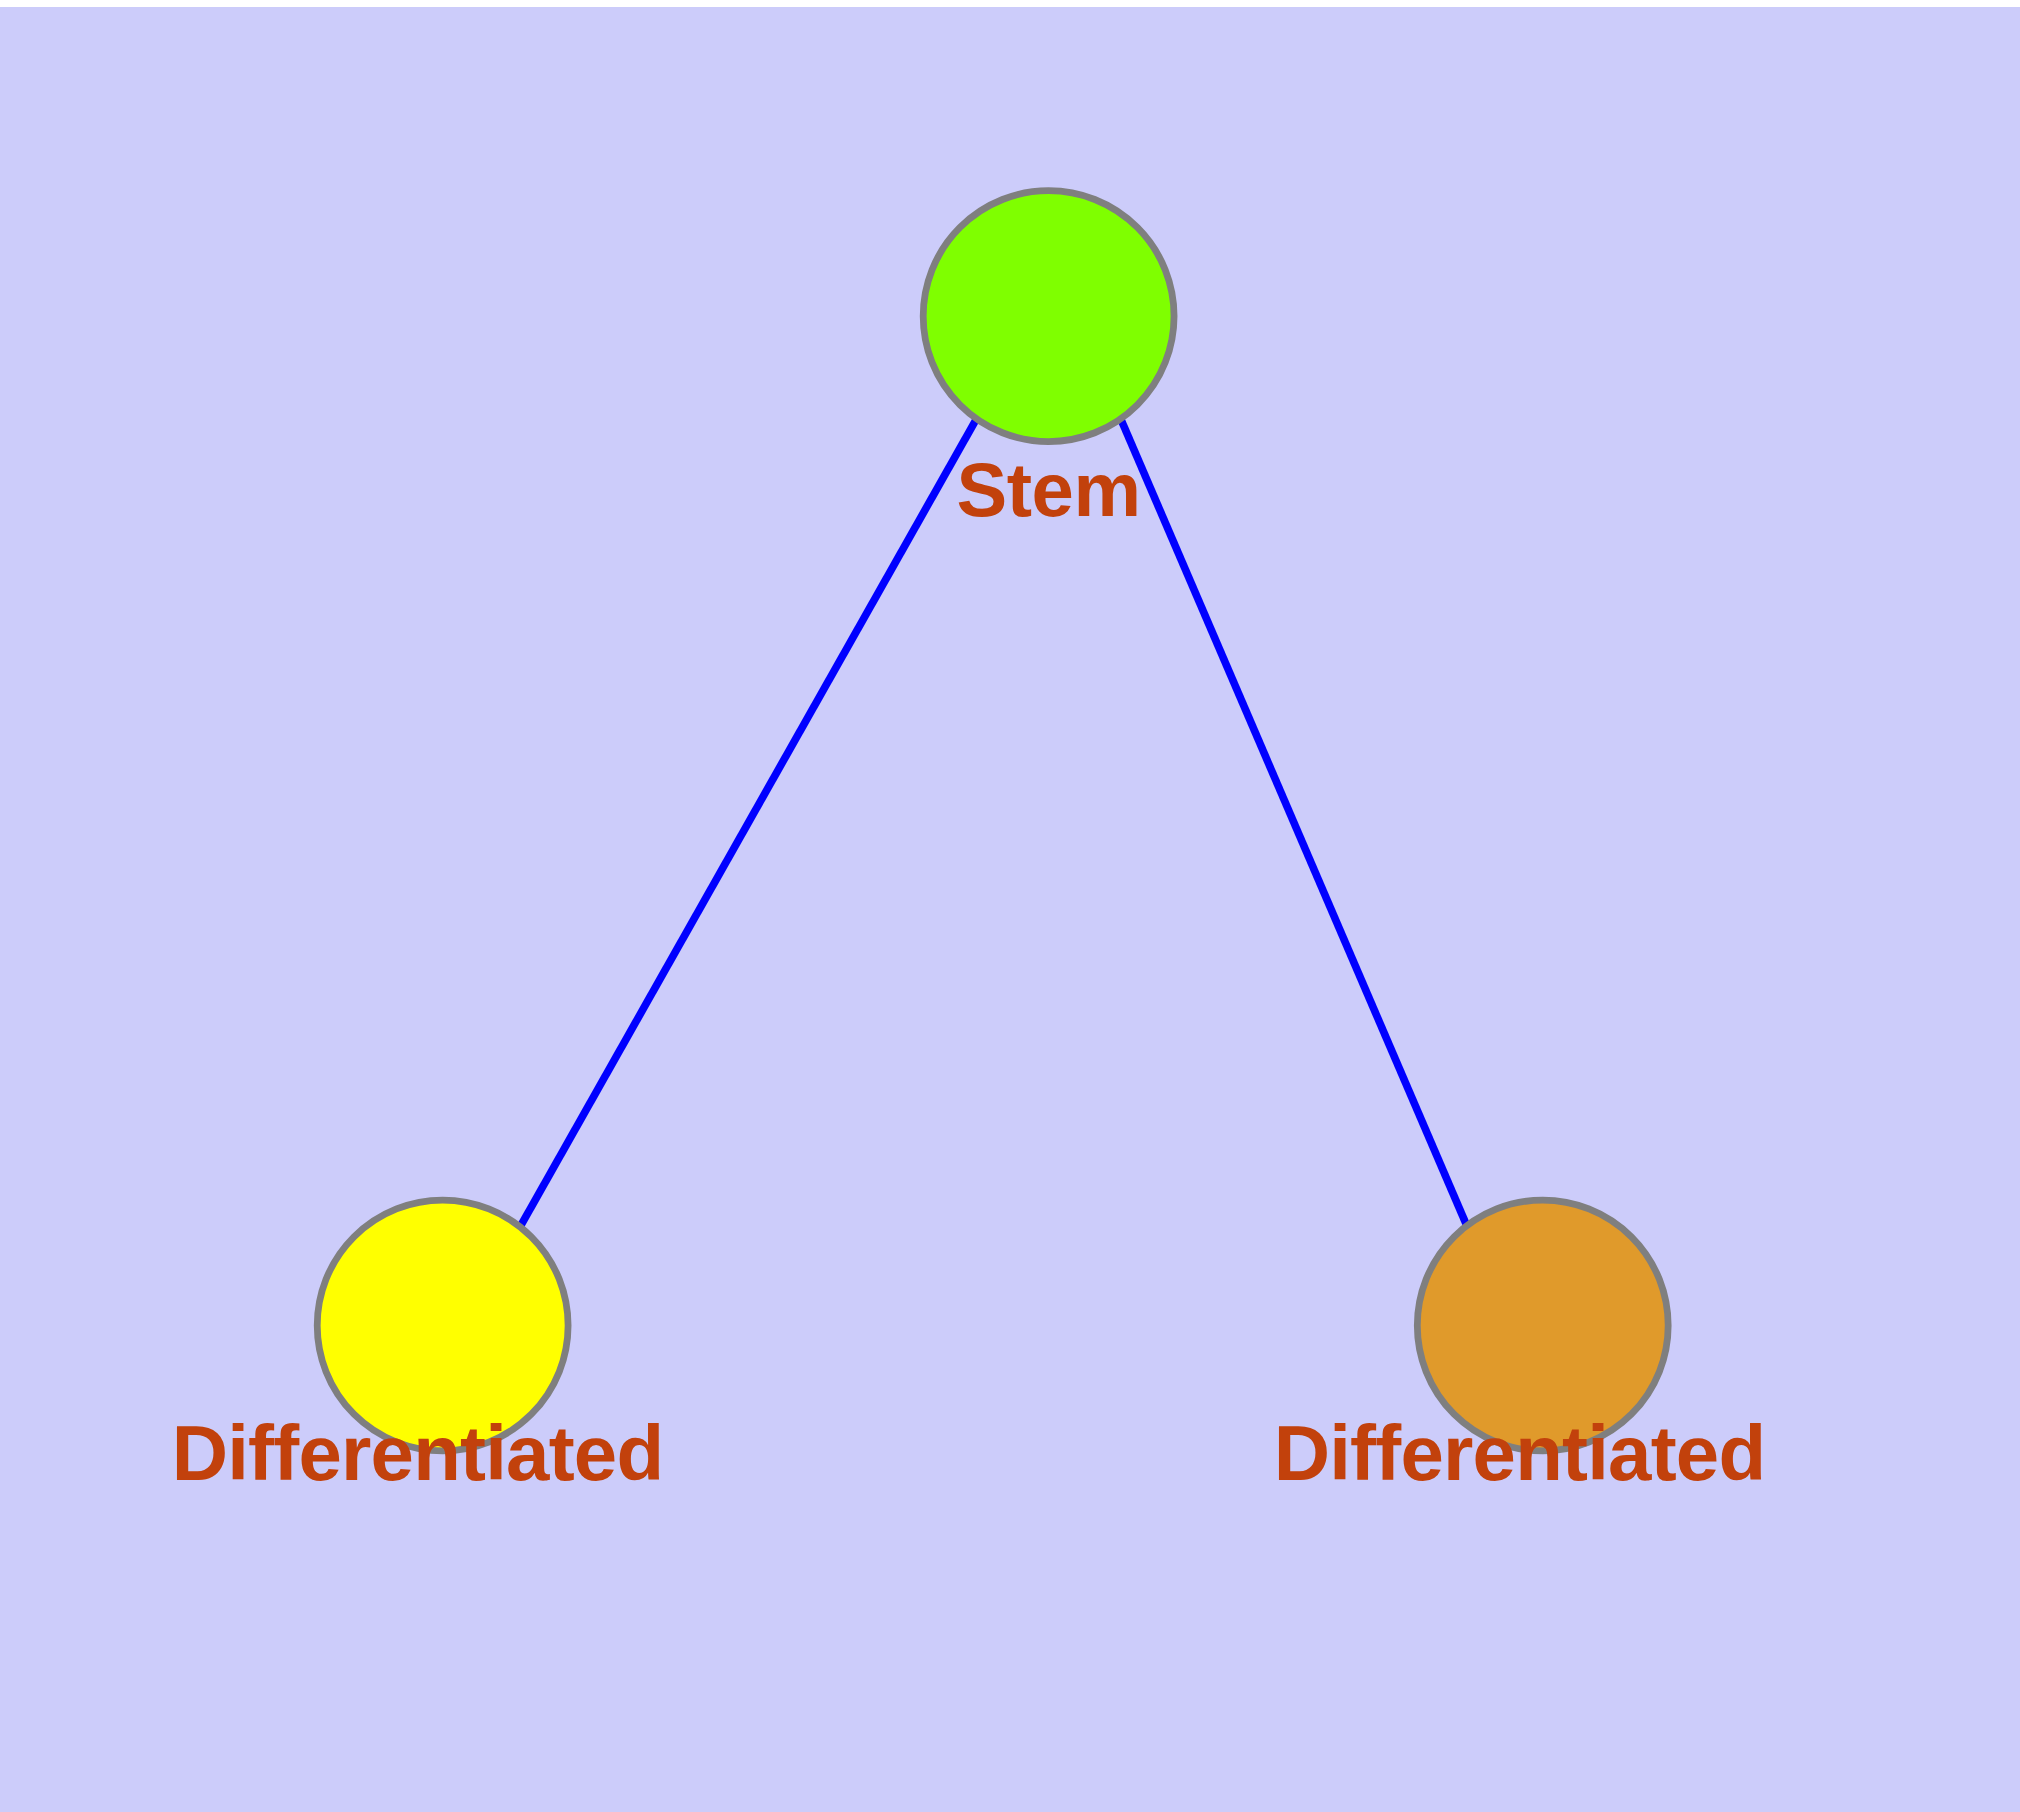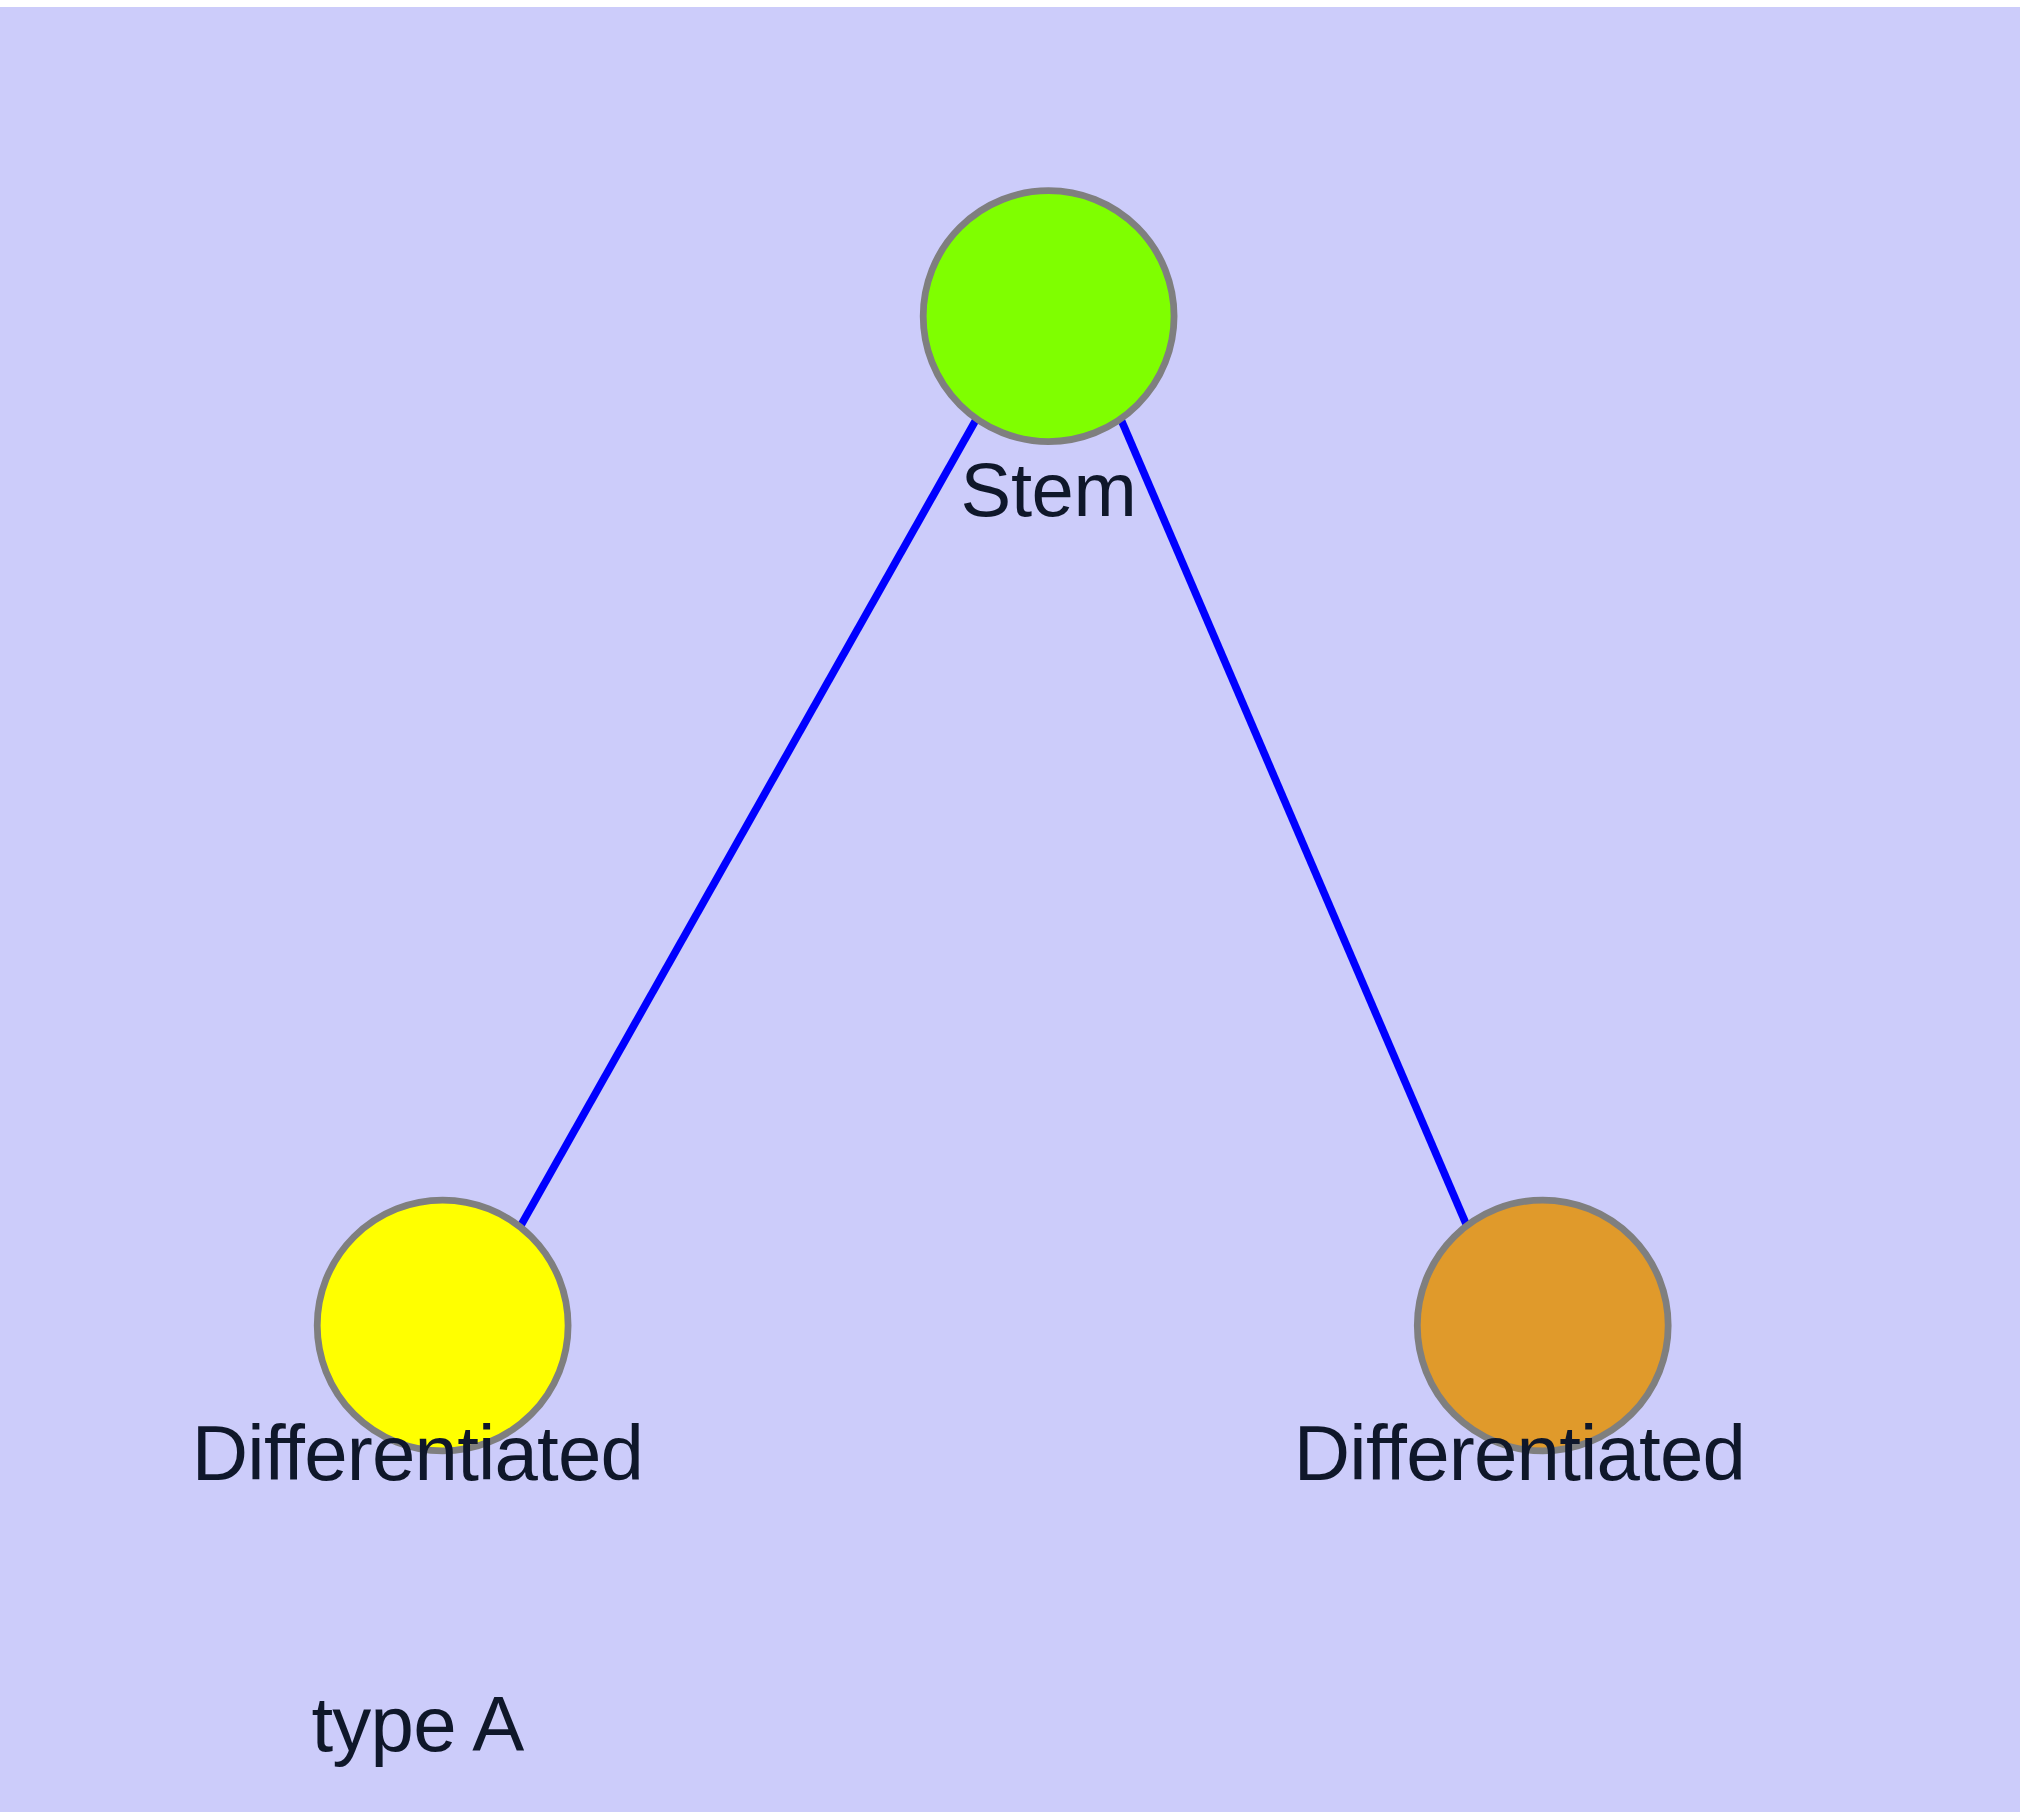--- a/index.html
+++ b/index.html
@@ -35,22 +35,22 @@
     stroke-width: 9;
     fill: none;
     stroke-linecap: butt;
   }
   .node-circle {
     stroke: #7f7f7f;
     stroke-width: 8;
   }
   .node-label {
     position: absolute;
-    color: #0f172a;
-    font-weight: normal;
+    color: #c2410c;
+    font-weight: bold;
     font-family: "Liberation Sans", "DejaVu Sans", sans-serif;
     line-height: 1.16;
     white-space: pre;
     text-align: center;
     user-select: none;
   }
   .label-stem {
     font-size: 76px;
     letter-spacing: -0.4px;
   }
@@ -79,21 +79,20 @@
       <circle class="node-circle" cx="1820" cy="1564" r="148" fill="#e09a2b"></circle>
     </g>
   </svg>
 
   <div class="node-label label-stem" style="left:794px; top:270px; width:509px;">
     <div>Stem</div>
   </div>
 
   <div class="node-label label-leaf" style="left:163px; top:1227px; width:509px;">
     <div>Differentiated</div>
-    <div>type A</div>
   </div>
 
   <div class="node-label label-leaf" style="left:1265px; top:1227px; width:509px;">
     <div>Differentiated</div>
   </div>
 
 </div>
 
 
 </body></html>

